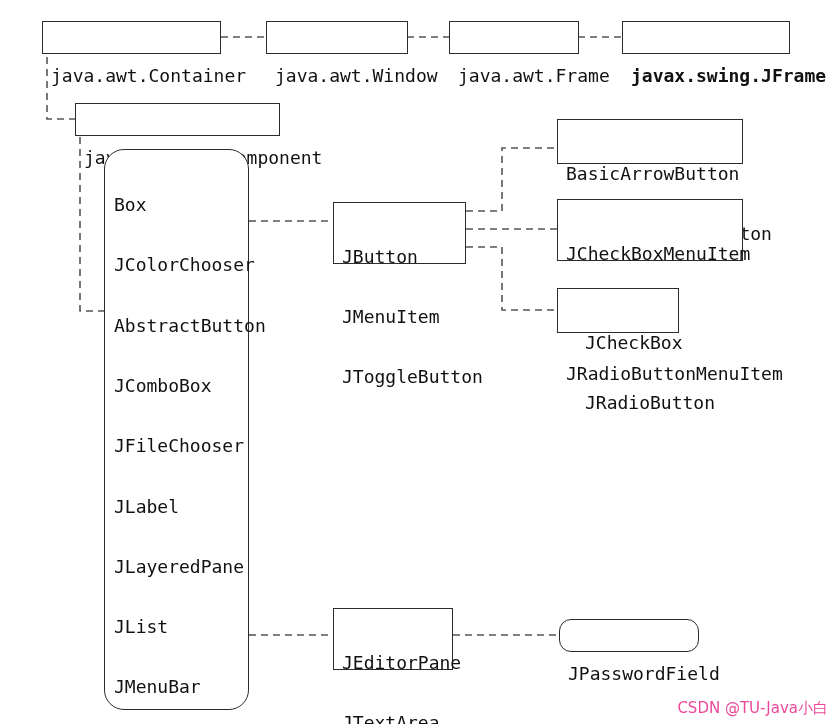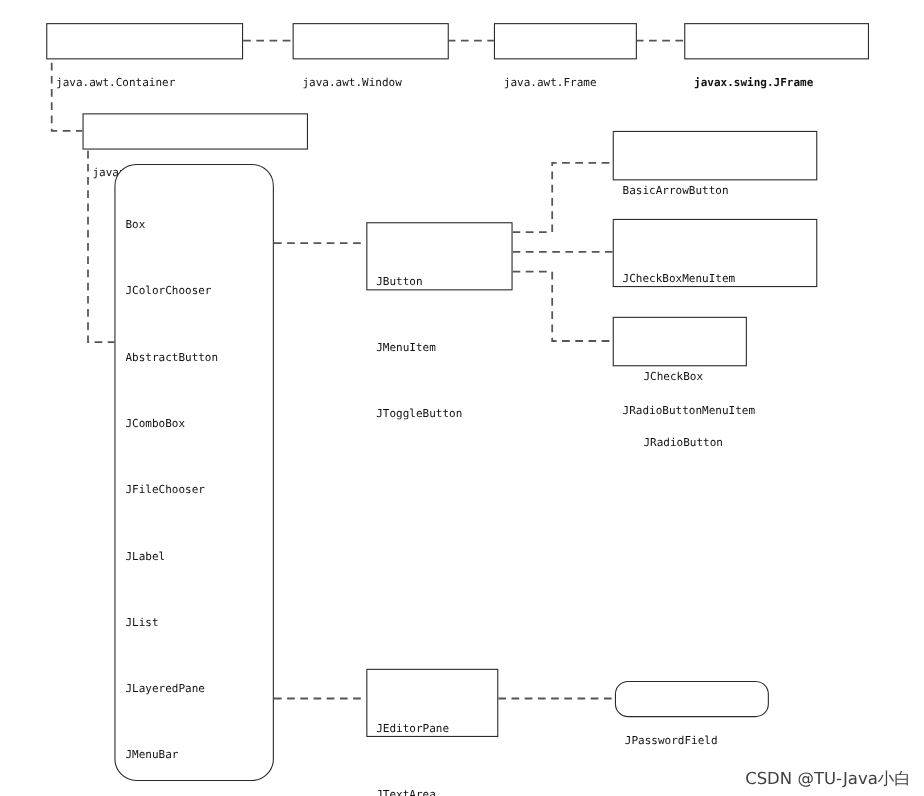--- a/index.html
+++ b/index.html
@@ -22,41 +22,41 @@
     width: 840px;
     height: 724px;
     pointer-events: none;
   }
   .box {
     position: absolute;
     box-sizing: border-box;
     border: 1px solid #2b2b2b;
     background: #ffffff;
     padding: 4px 7px 5px 8px;
-    font-size: 10px;
+    font-size: 18px;
     line-height: 20px;
     color: #111111;
     white-space: pre;
     z-index: 2;
   }
   .box .row {
     white-space: pre;
     letter-spacing: 0px;
   }
   .tall-list {
     line-height: 20.1px;
     padding: 5px 8px 6px 9px;
   }
   .watermark {
     position: absolute;
     right: 12px;
     bottom: 6px;
     font-family: "DejaVu Sans", "Liberation Sans", sans-serif;
     font-size: 15px;
-    color: #404040;
+    color: #ec4899;
     white-space: pre;
     z-index: 3;
   }
 </style>
 </head>
 <body>
 
 <div id="diagram">
 
   <svg id="connectors" viewBox="0 0 840 724" width="840" height="724" xmlns="http://www.w3.org/2000/svg">
@@ -104,22 +104,22 @@
     <div class="row">javax.swing.JComponent</div>
   </div>
 
   <div class="box tall-list" style="left:104px; top:149px; width:145px; height:561px;border-radius:20px;">
     <div class="row">Box</div>
     <div class="row">JColorChooser</div>
     <div class="row">AbstractButton</div>
     <div class="row">JComboBox</div>
     <div class="row">JFileChooser</div>
     <div class="row">JLabel</div>
+    <div class="row">JLayeredPane</div>
     <div class="row">JList</div>
-    <div class="row">JLayeredPane</div>
     <div class="row">JMenuBar</div>
     
     
     
     
     
     
     
     
     

